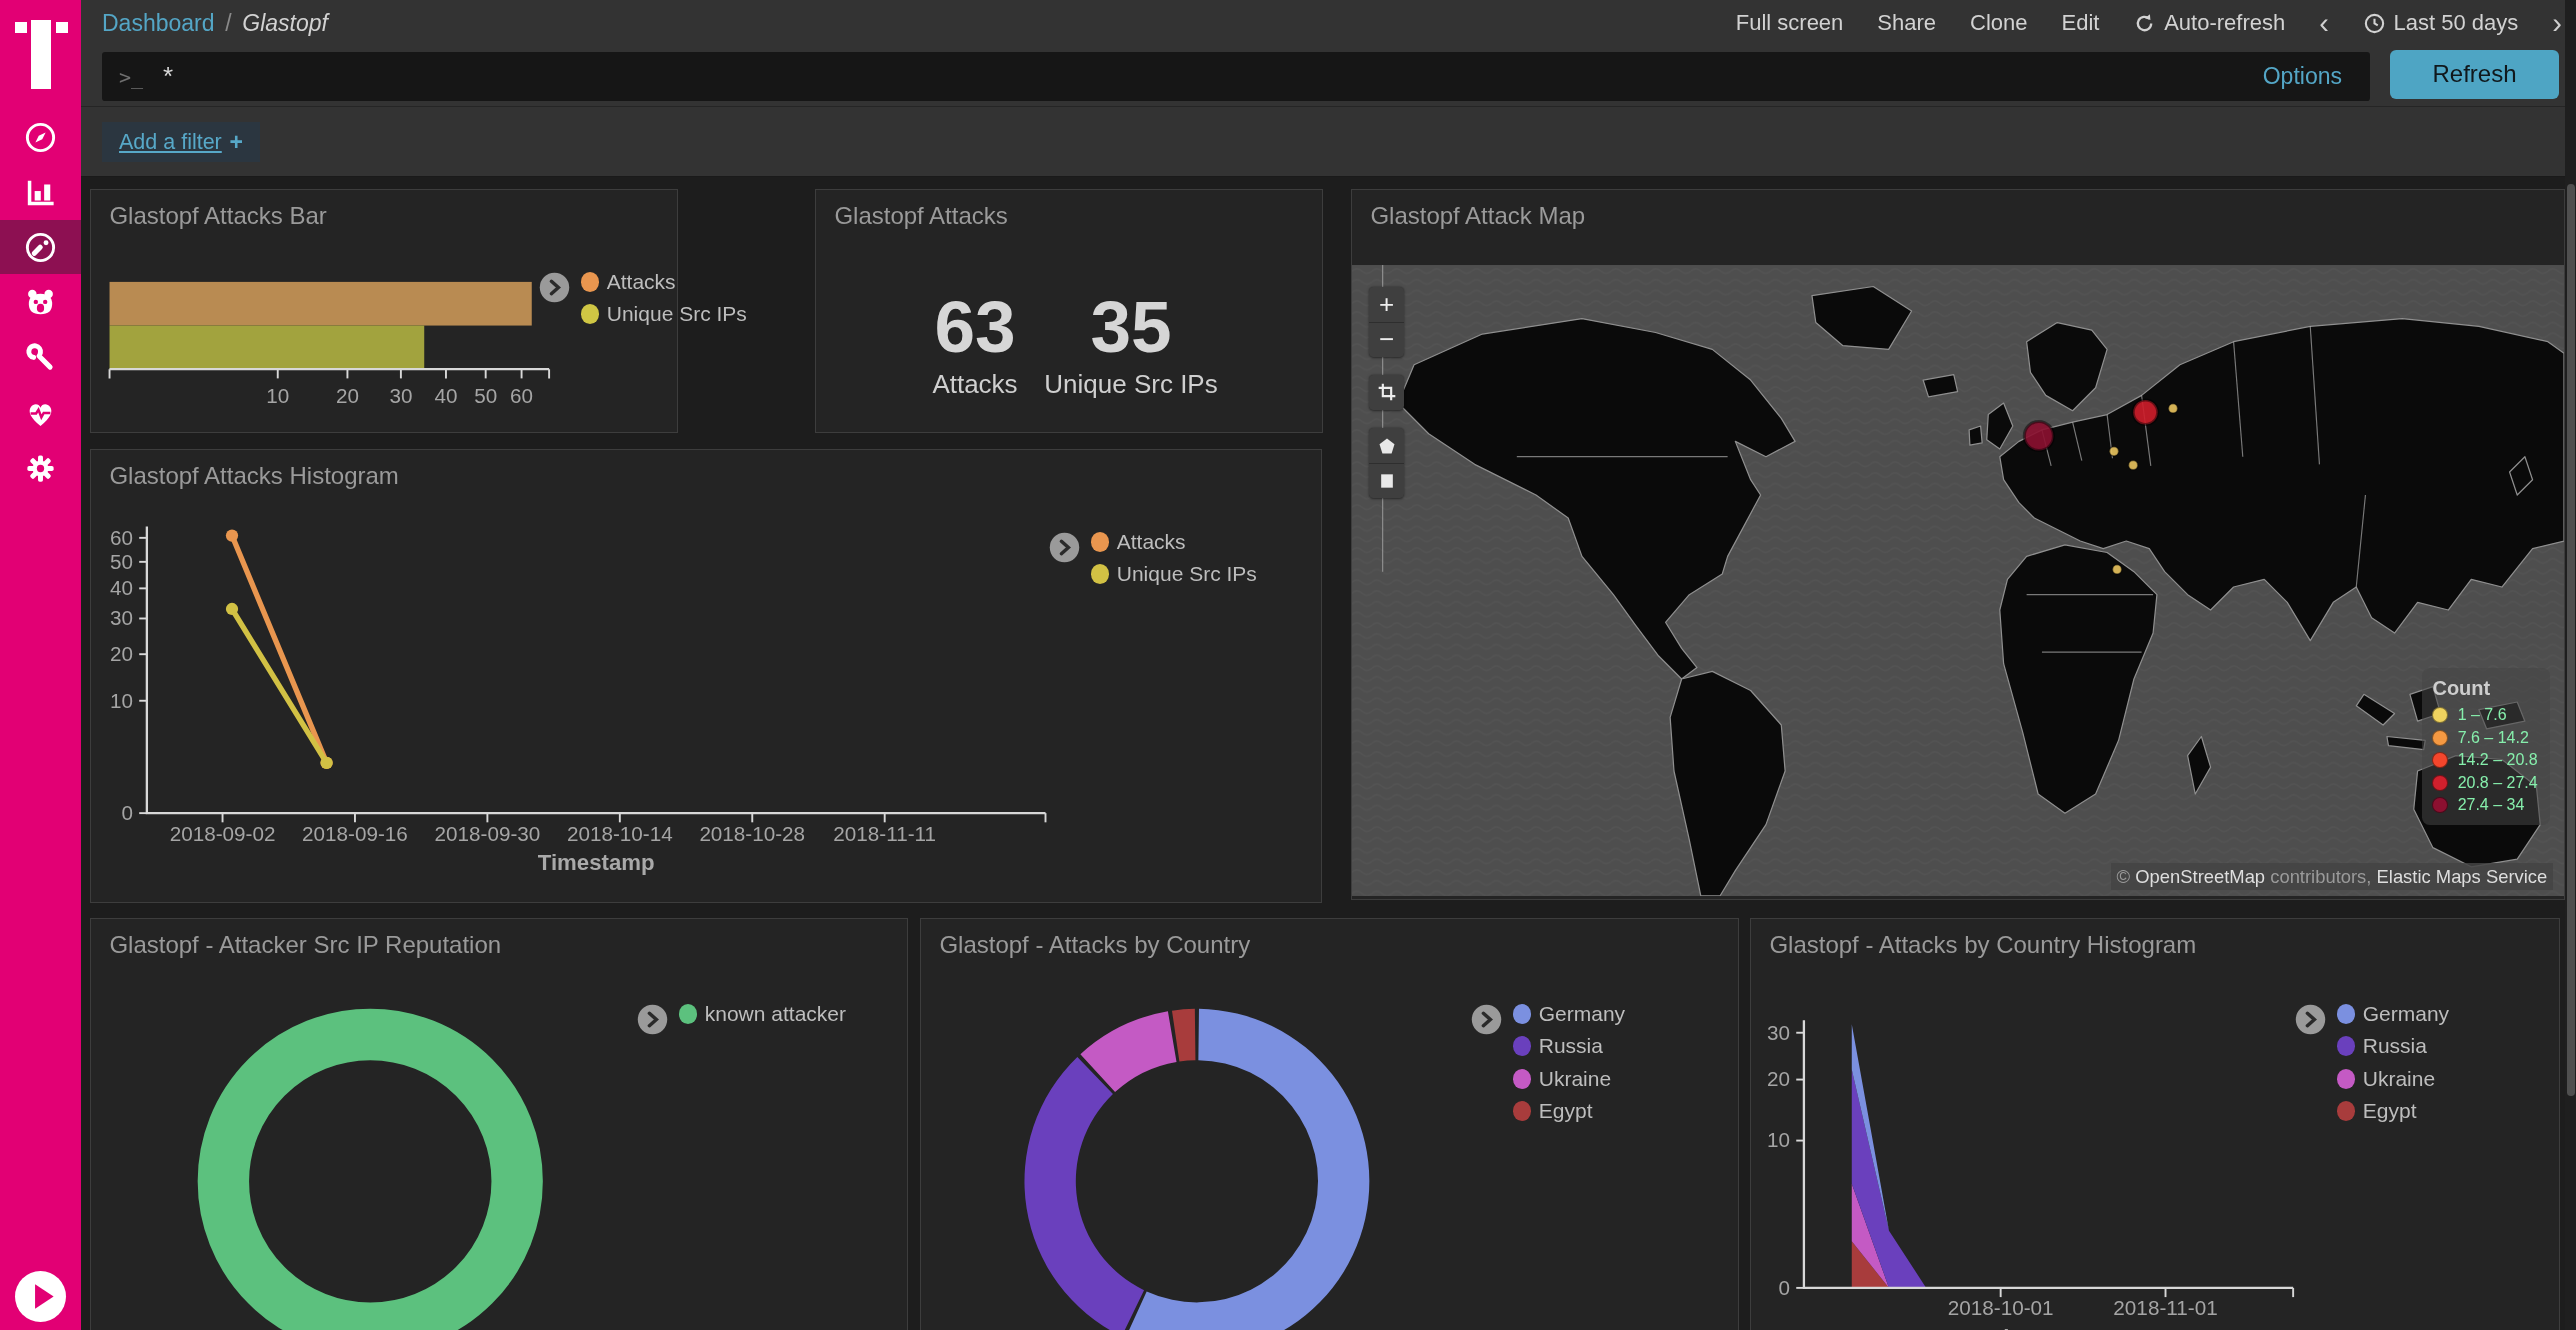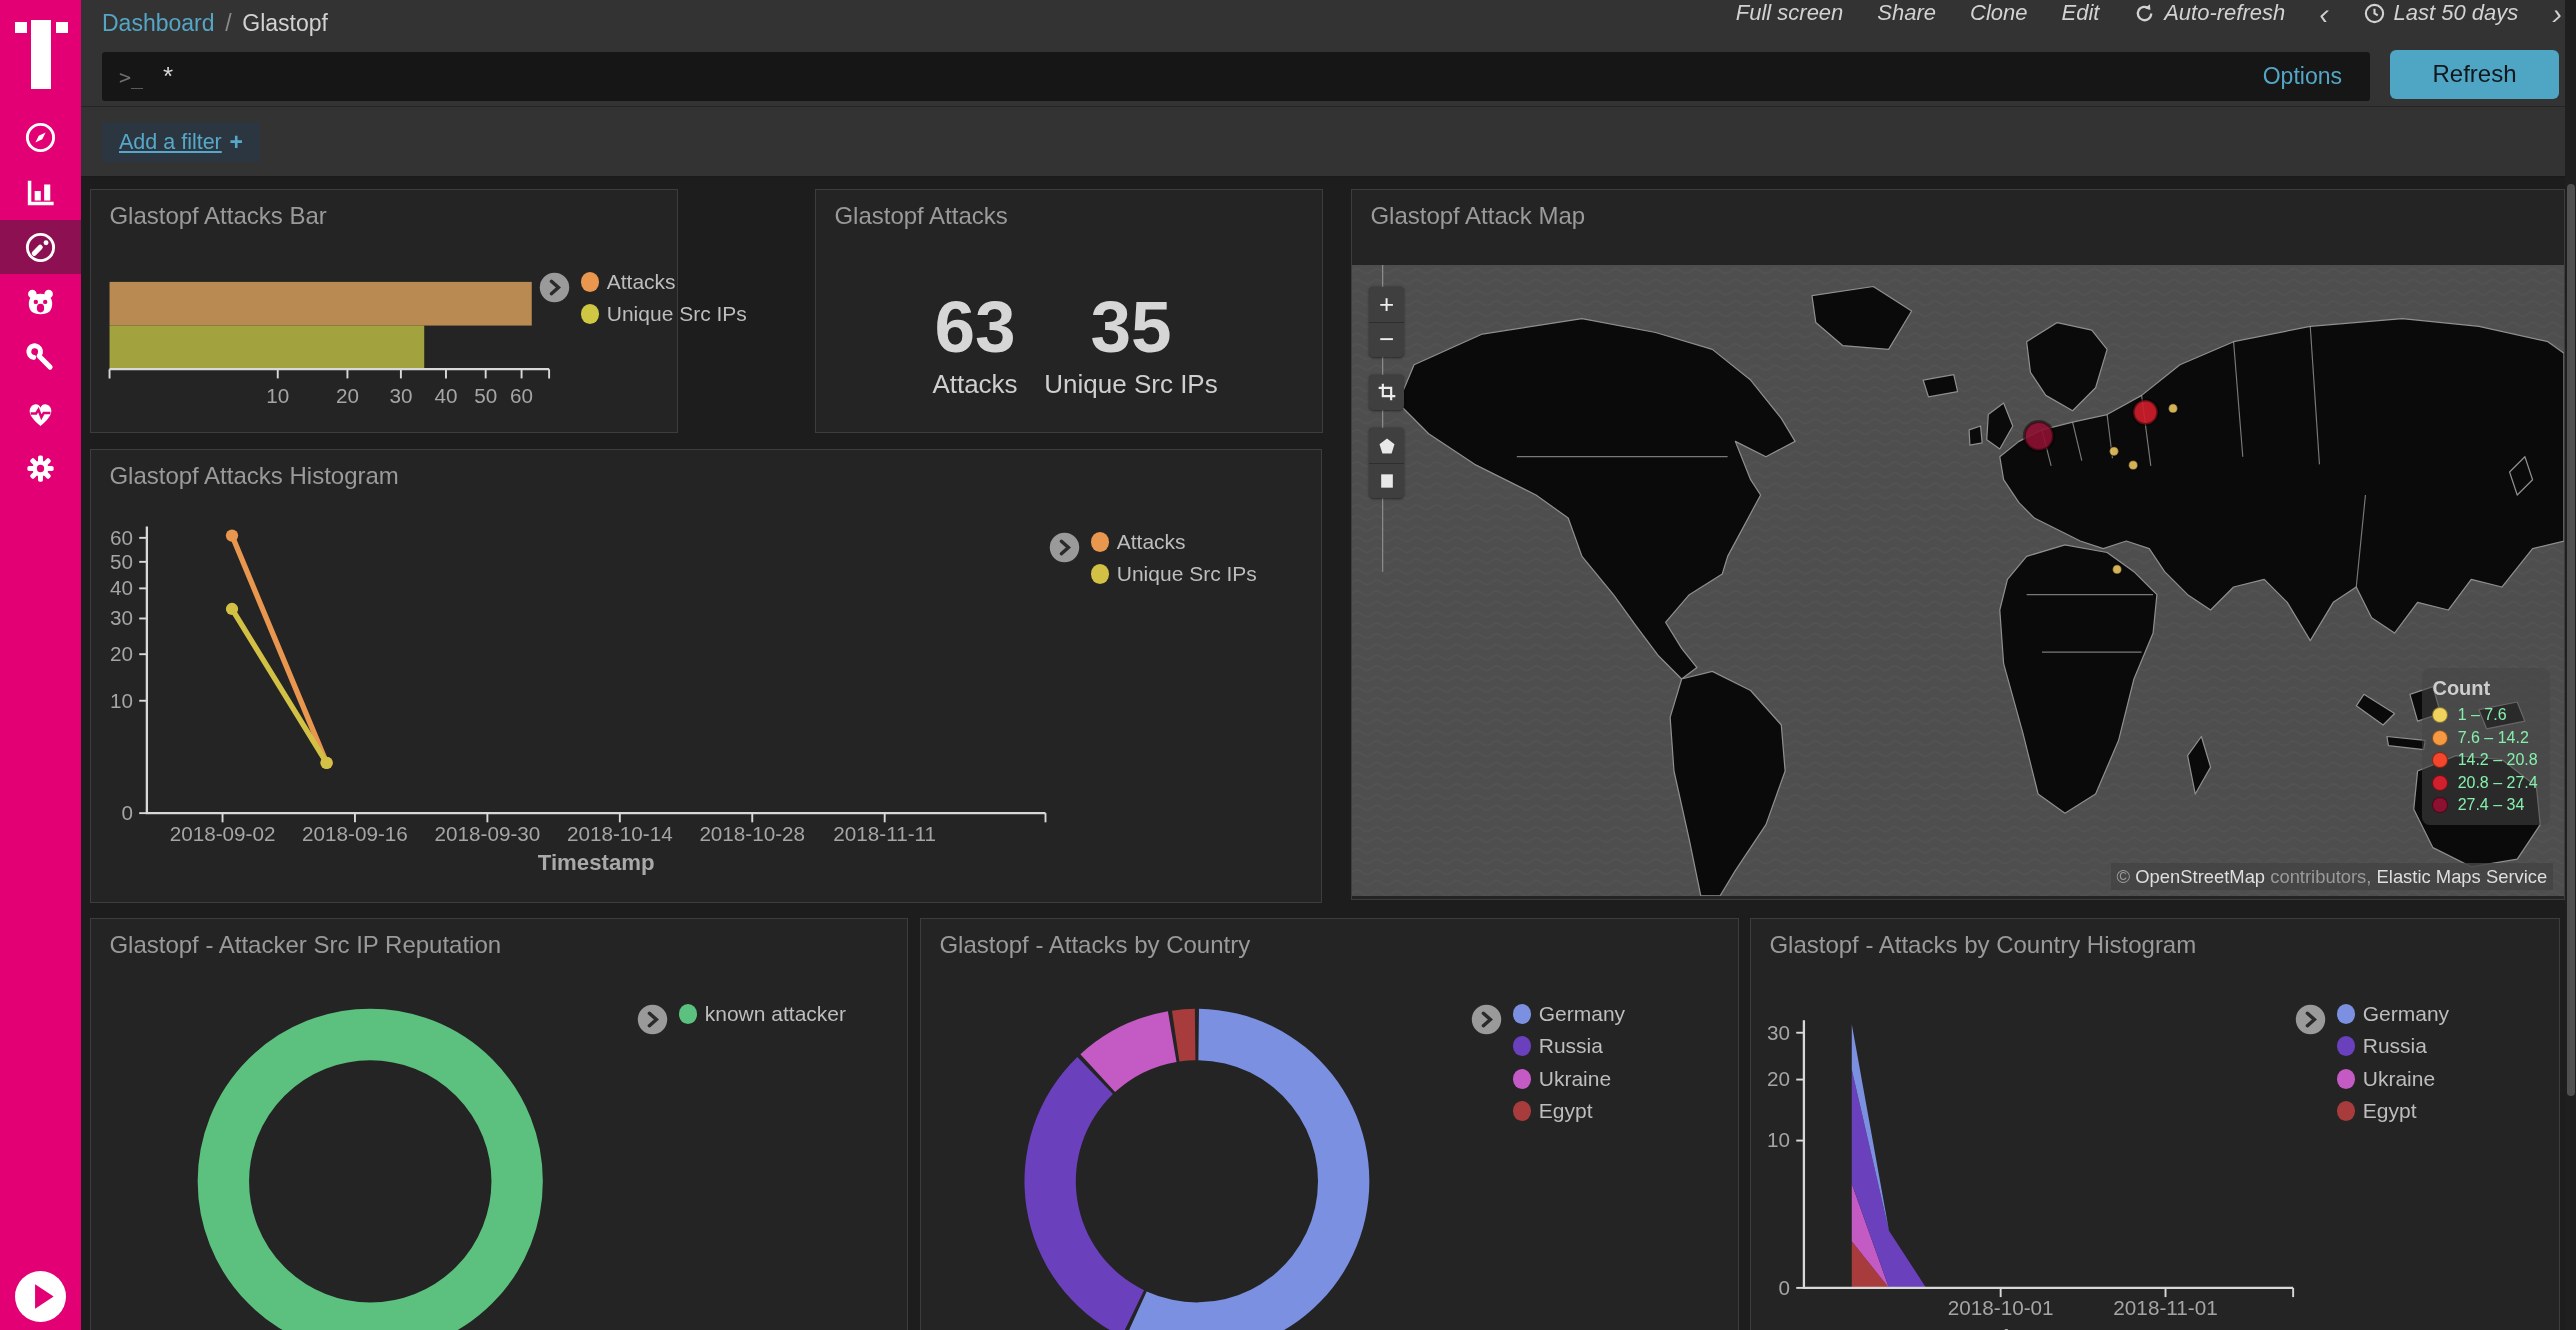--- a/index.html
+++ b/index.html
@@ -12,22 +12,22 @@
   #logo .sq { position:absolute; background:#fff; }
   .side-icon { position:absolute; left:0; width:81px; height:54px; display:flex; align-items:center; justify-content:center; cursor:pointer; }
   .side-icon.selected { background:#8d1052; }
   #expand-btn { position:absolute; left:14.6px; top:1271px; width:51px; height:51px; background:#fff; border-radius:50%; display:flex; align-items:center; justify-content:center; cursor:pointer; }
 
   
   #topbar { position:absolute; left:81px; top:0; right:0; height:46px; background:#333333; z-index:30; }
   #breadcrumb { position:absolute; left:21px; top:0; height:46px; display:flex; align-items:center; font-size:23px; gap:10.7px; }
   #breadcrumb .link { color:#54a6c6; cursor:pointer; }
   #breadcrumb .sep { color:#8a8a8a; }
-  #breadcrumb .page { color:#d2d2d2; }
-  #topnav { position:absolute; right:14px; top:0; height:46px; display:flex; align-items:flex-start; gap:34px; font-size:22px; color:#d2d2d2;font-style:italic; }
+  #breadcrumb .page { color:#d2d2d2;font-style:italic; }
+  #topnav { position:absolute; right:14px; top:0; height:46px; display:flex; align-items:center; gap:34px; font-size:22px; color:#d2d2d2; }
   #topnav .navitem { display:flex; align-items:center; gap:7.7px; cursor:pointer; }
   #topnav .chev { font-size:29px; color:#cfcfcf; line-height:1; }
 
   #querybar { position:absolute; left:81px; top:46px; right:0; height:60px; background:#333333; z-index:29; }
   #query-input { position:absolute; left:21px; top:6.1px; width:2268px; height:49px; background:#161616; border-radius:3.1px; display:flex; align-items:center; }
   #query-prompt { font-family:"DejaVu Sans Mono", monospace; font-size:20px; color:#6f6f6f; margin-left:17px; }
   #query-text { font-size:26px; color:#d8d8d8; margin-left:20px; flex:1; }
   #options-link { font-size:23px; color:#54a6c6; margin-right:28px; cursor:pointer; }
   #refresh-btn { position:absolute; left:2309px; top:3.8px; width:169px; height:49px; background:#4ea5c4; border:none; border-radius:6.1px;
                  font-size:24px; color:#10181c; font-family:"Liberation Sans",sans-serif; cursor:pointer; }

